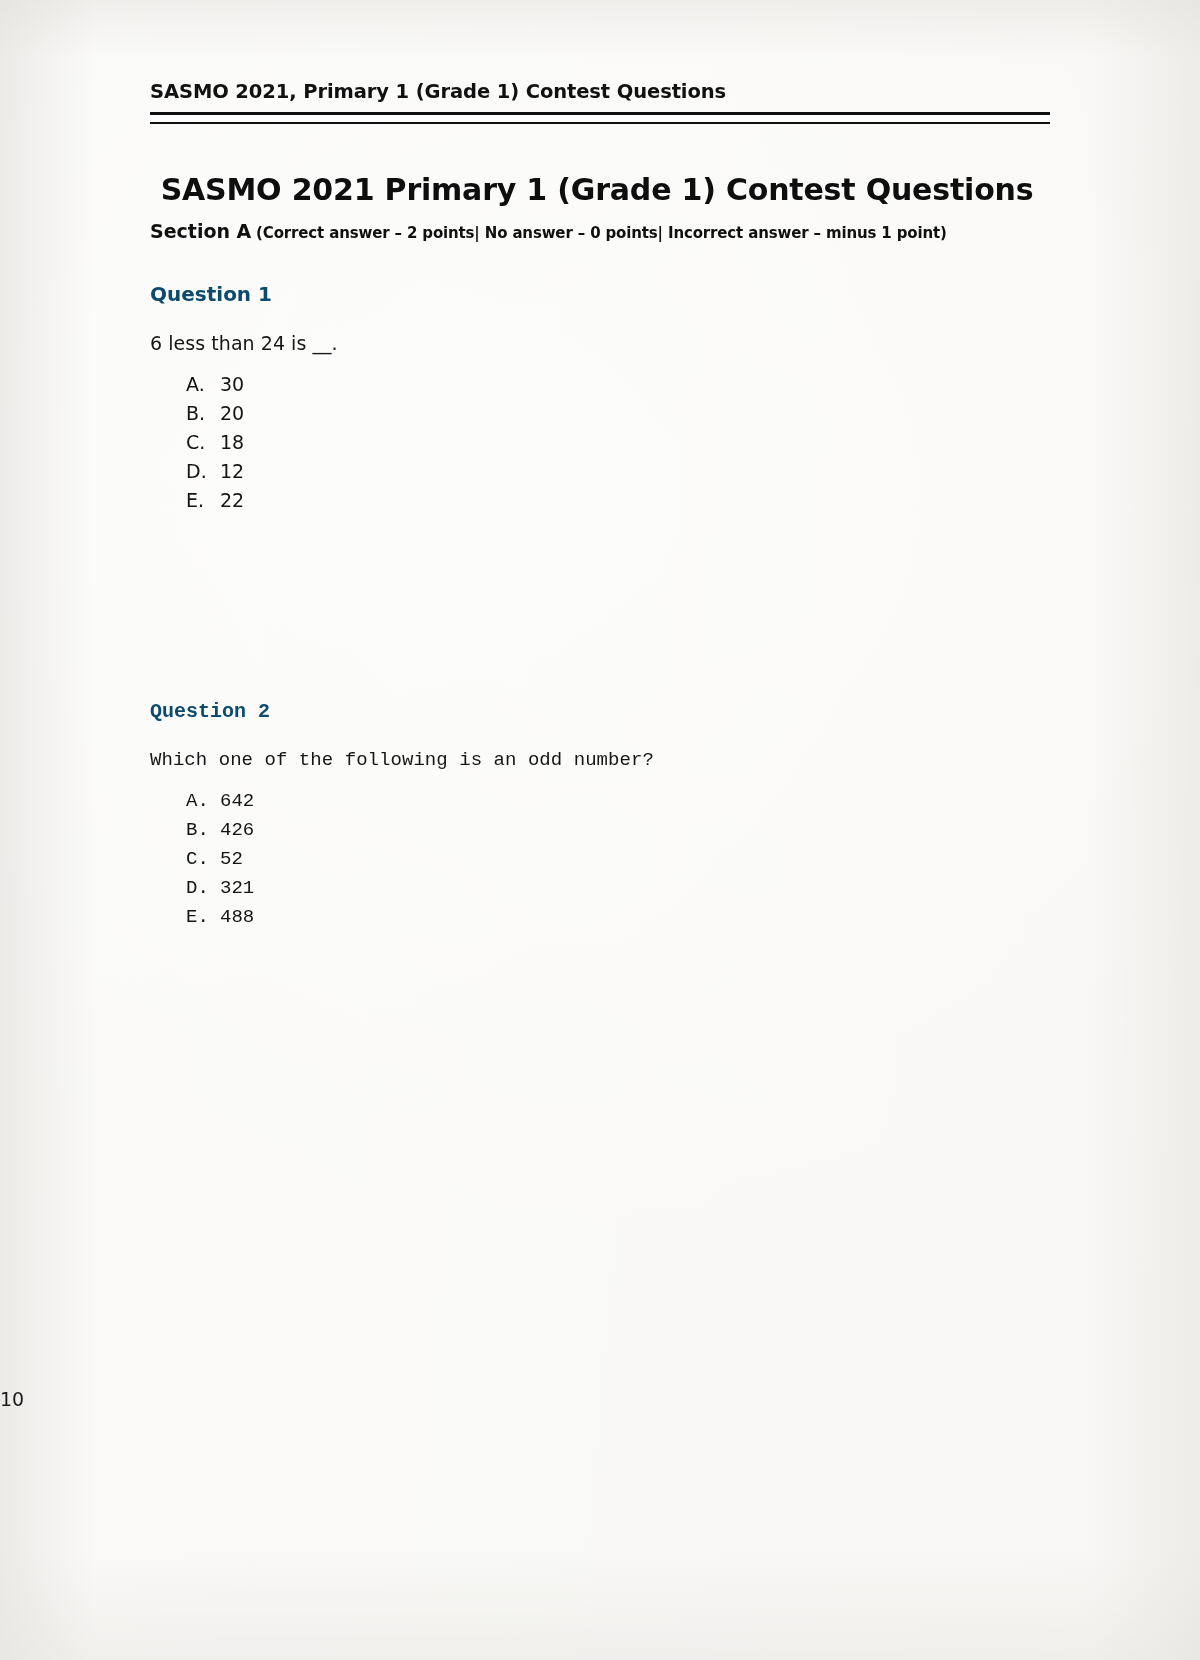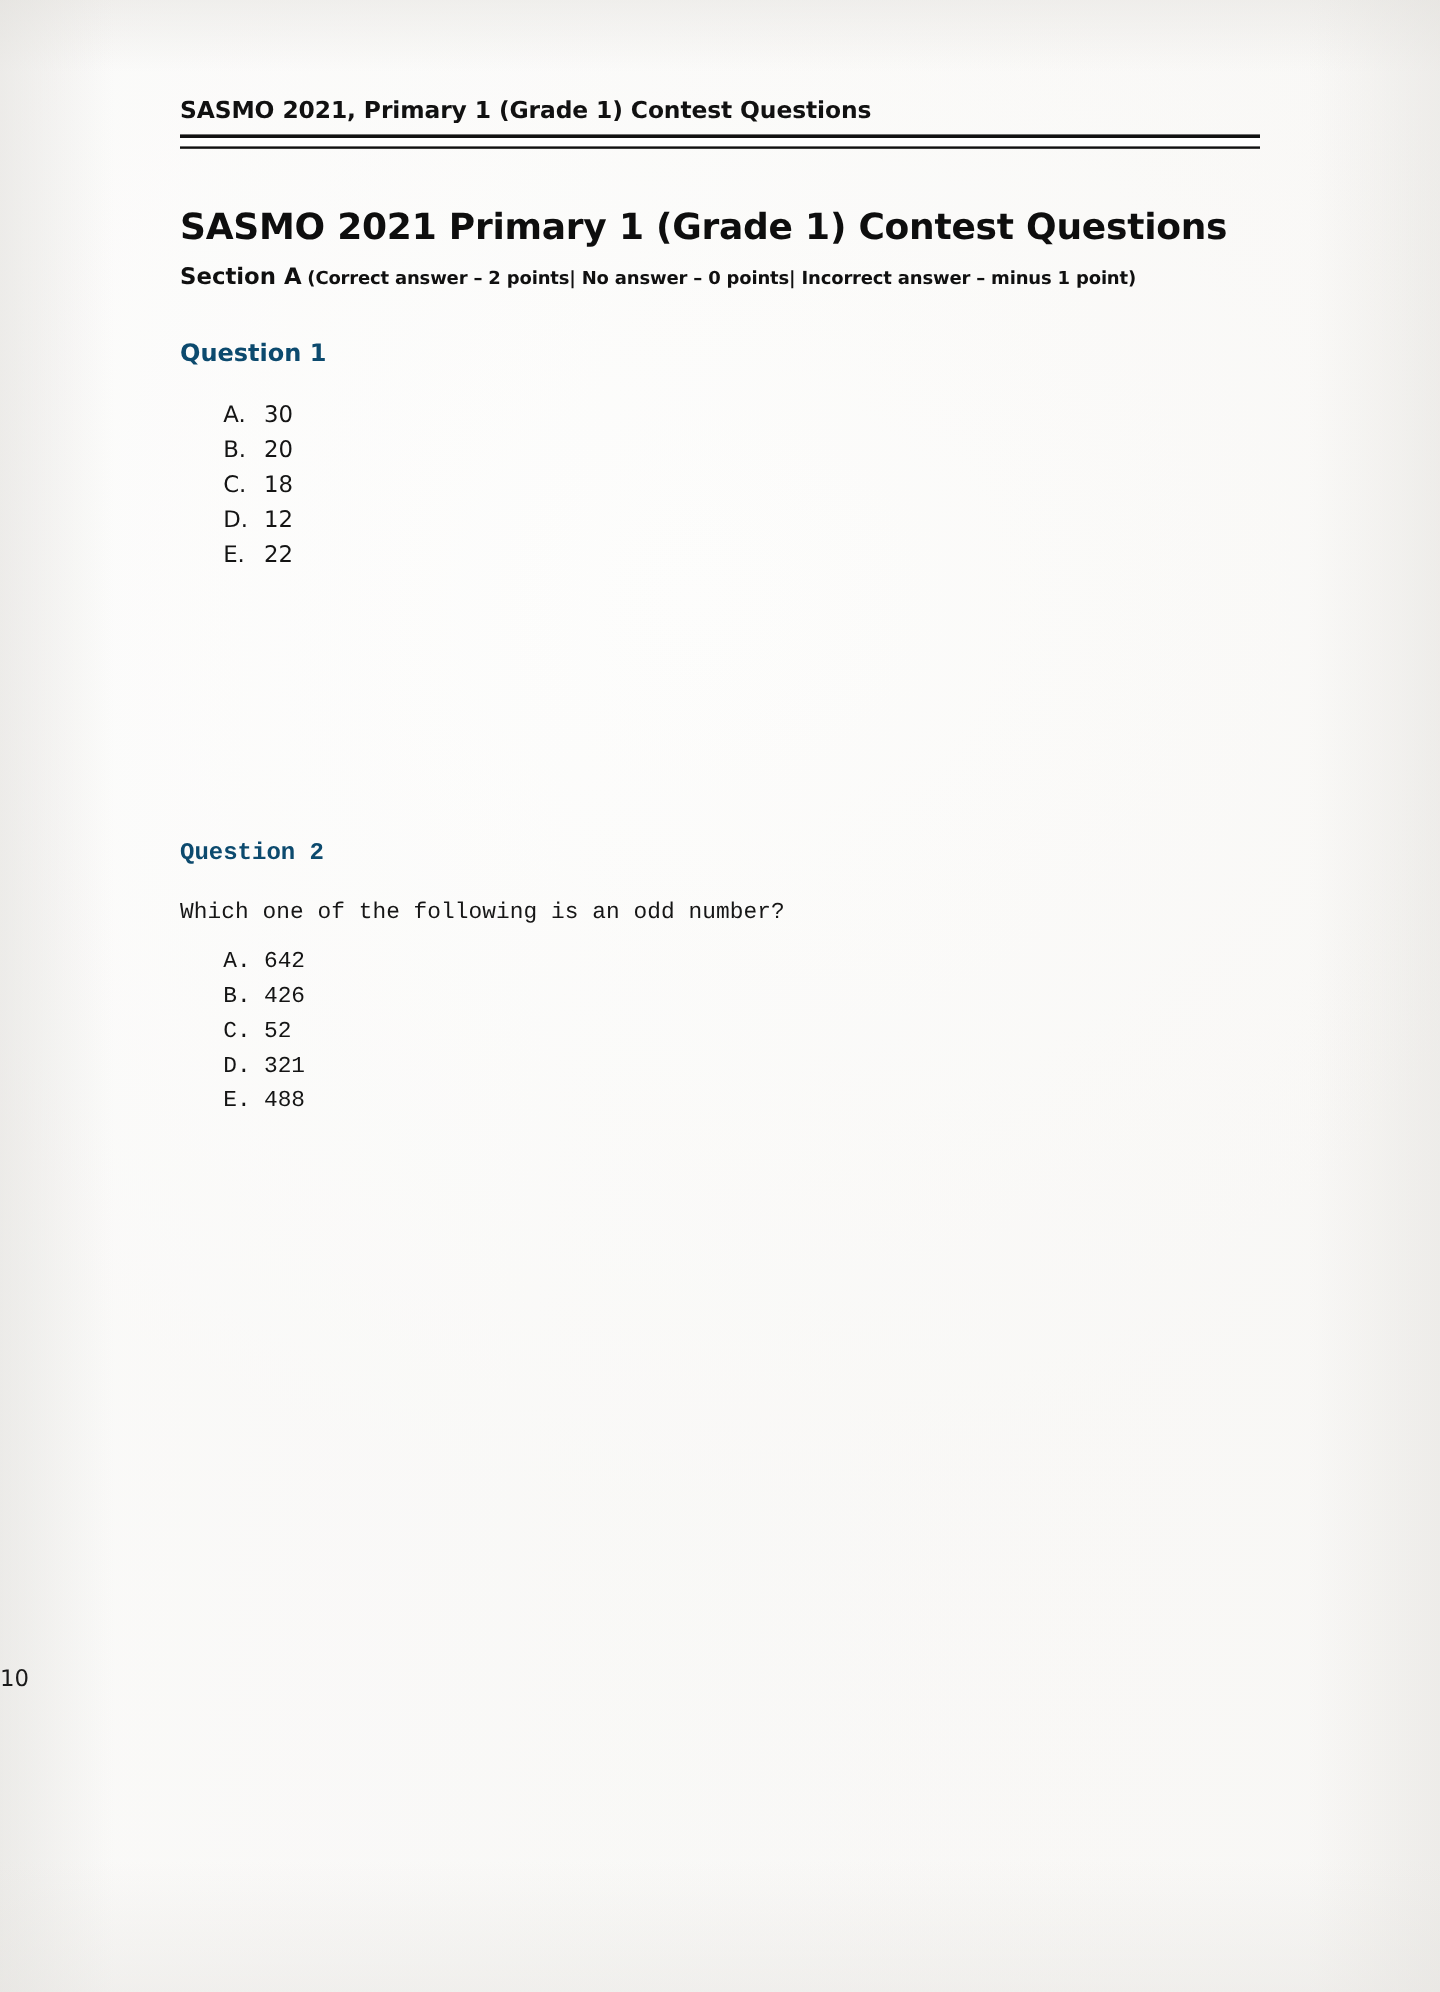--- a/index.html
+++ b/index.html
@@ -97,21 +97,21 @@
   }
 
   
   .title-block {
     position: absolute;
     top: 172px;
     left: 150px;
     right: 150px;
   }
   .doc-title {
-    text-align: left;
+    text-align: center;
     font-size: 30px;
     font-weight: bold;
     color: #0e0e0e;
     letter-spacing: -0.2px;
     margin: 0;
     padding-right: 6px;
   }
   .section-line {
     margin-top: 13px;
     font-size: 15px;
@@ -203,20 +203,21 @@
   <div class="title-block">
     <h1 class="doc-title">SASMO 2021 Primary 1 (Grade 1) Contest Questions</h1>
     <div class="section-line">
       <span class="section-label">Section A</span>
       <span class="section-scoring">(Correct answer – 2 points| No answer – 0 points| Incorrect answer – minus 1 point)</span>
     </div>
   </div>
 
   <div class="question q1">
     <div class="q-heading">Question 1</div>
+    <p class="q-prompt">6 less than 24 is __.</p>
     <ul class="options">
       <li class="option">
         <span class="option-letter">A.</span>
         <span class="option-text">30</span>
       </li>
       <li class="option">
         <span class="option-letter">B.</span>
         <span class="option-text">20</span>
       </li>
       <li class="option">

